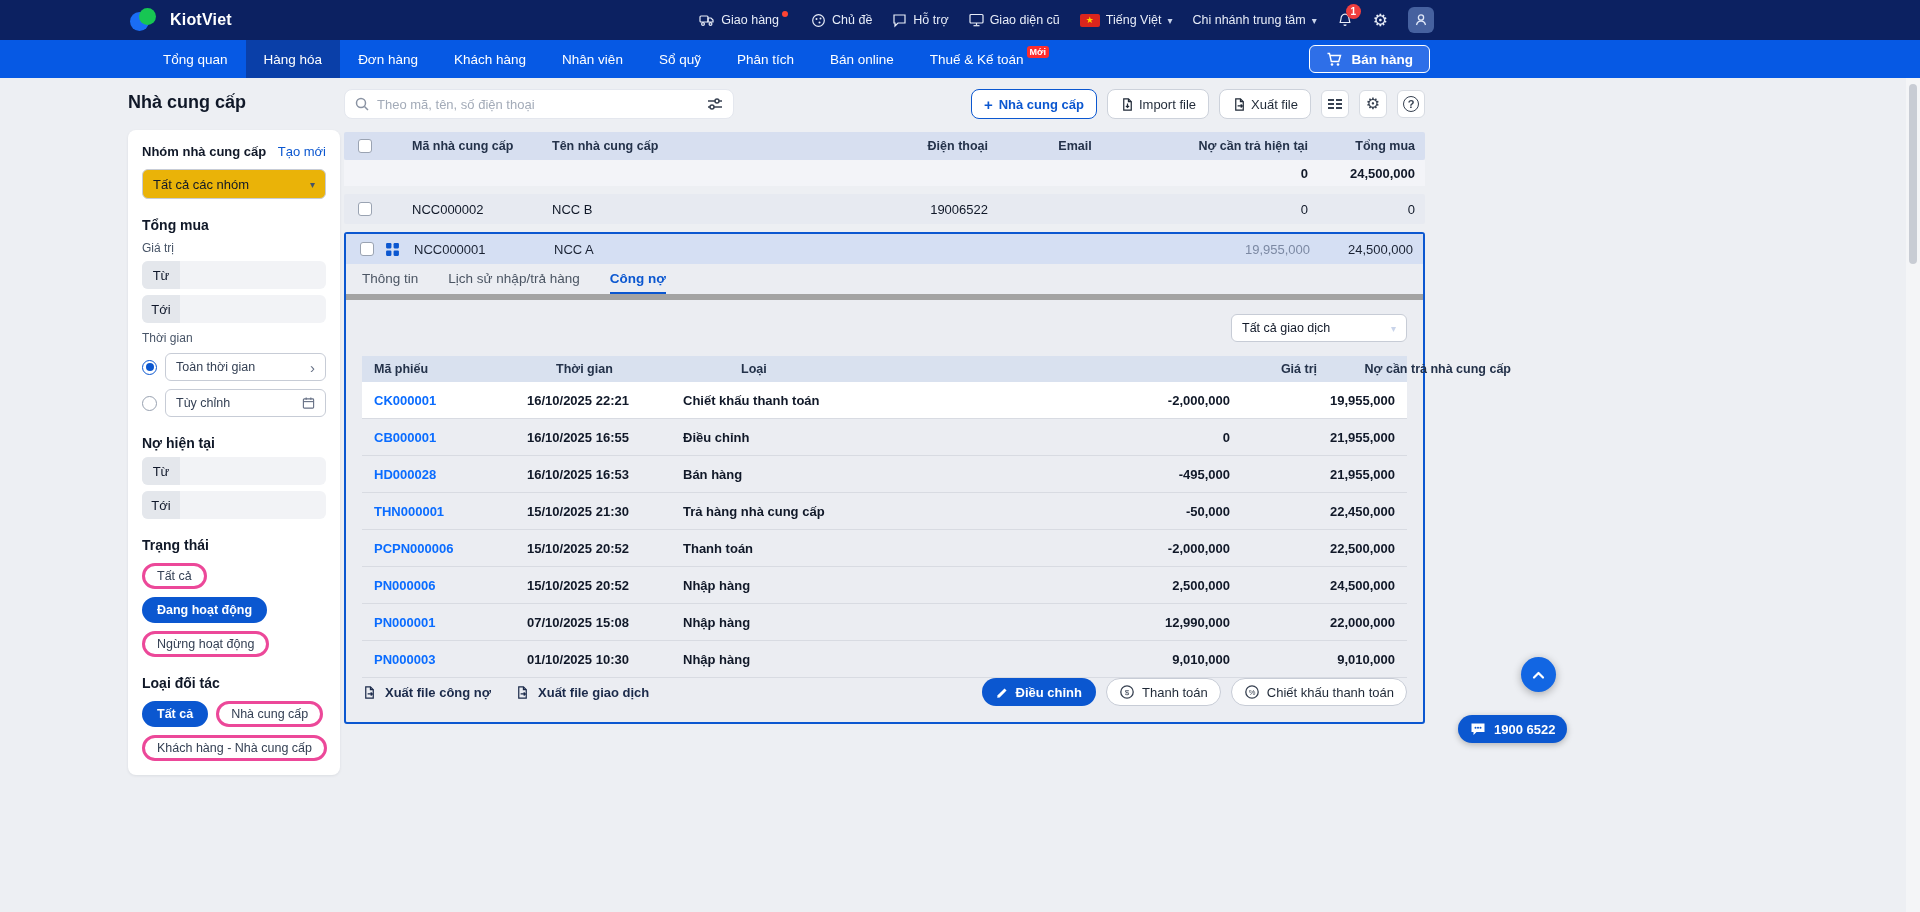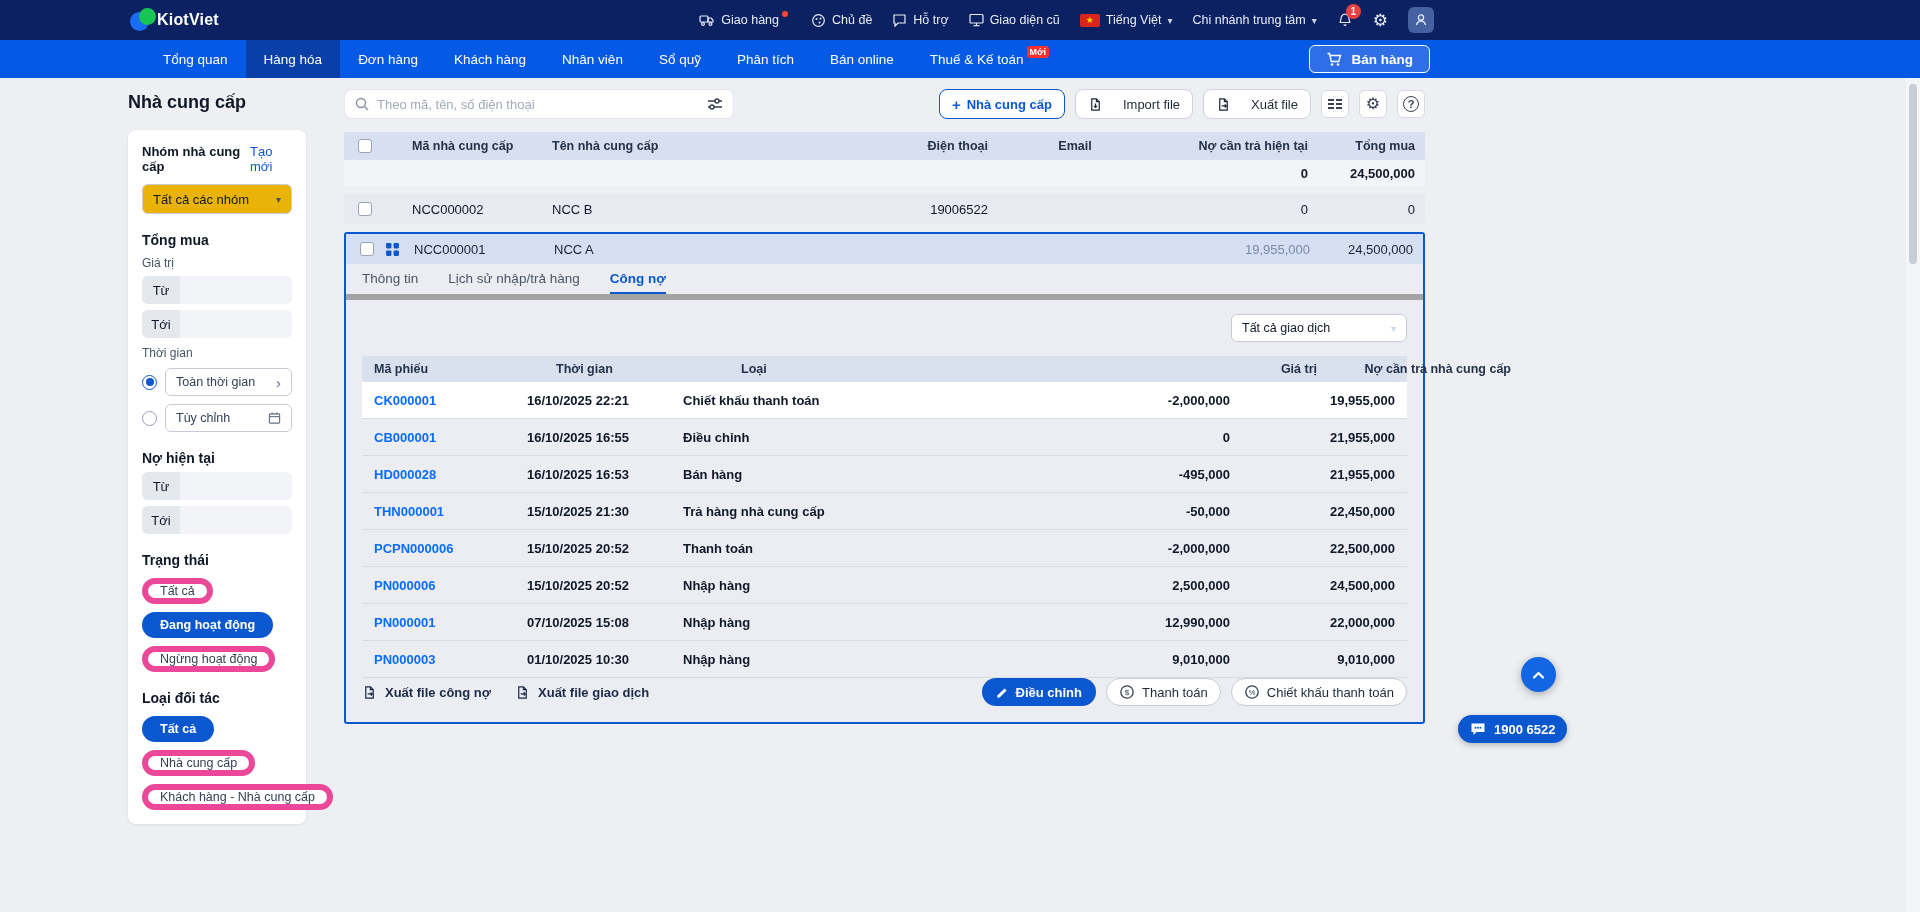--- a/index.html
+++ b/index.html
@@ -8,21 +8,21 @@
     position:relative; overflow:hidden;
     font-family:"Liberation Sans", sans-serif;
     background:#edeff3; color:#1a2233; font-size:13px;
   }
   button { border:none; background:none; font:inherit; cursor:pointer; }
   input { font:inherit; }
 
   
   .topbar { position:absolute; top:0; left:0; width:1920px; height:40px;
     background:#0c2161; display:flex; align-items:center; color:#eef2fb; }
-  .brand { display:flex; align-items:center; gap:0; margin-left:130px; cursor:pointer; }
+  .brand { display:flex; align-items:center; gap:13px; margin-left:130px; cursor:pointer; }
   .logo-mark { position:relative; width:27px; height:26px; }
   .lm { position:absolute; border-radius:50%; }
   .lm-blue { width:19px; height:19px; left:0; top:5px; background:#1a6df5; }
   .lm-green { width:17px; height:17px; left:9px; top:1px; background:#17c653; }
   .brand-text { font-size:16px; font-weight:bold; color:#fff; letter-spacing:.2px; }
   .top-items { display:flex; align-items:center; gap:20px; margin-left:auto; margin-right:486px; font-size:12.5px; }
   .top-item { display:flex; align-items:center; gap:6px; color:#e8edf8; cursor:pointer; white-space:nowrap;text-align:center; }
   .notif-dot { width:6px; height:6px; border-radius:50%; background:#ff4433; position:relative; top:-6px; left:-3px; }
   .flag { width:20px; height:13px; background:#da251d; border-radius:2px; color:#ffd400;
     font-size:9px; display:flex; align-items:center; justify-content:center; }
@@ -42,21 +42,21 @@
   .badge-new { background:#ff2d2d; color:#fff; font-size:9px; font-weight:bold; padding:1px 3px; border-radius:3px;
     margin-left:3px; transform:translateY(-7px); display:inline-block; }
   .sell-btn { margin-left:auto; margin-right:490px; display:flex; align-items:center; gap:9px;
     background:#2e6fe8; border:1px solid #ffffff; border-radius:6px; height:28px; padding:0 16px;
     font-weight:bold; font-size:13.5px; color:#fff; }
 
   
   .page-title { position:absolute; left:128px; top:92px; font-size:18px; font-weight:bold; color:#101828; }
 
   
-  .sidebar-card { position:absolute; left:128px; top:130px; width:178px; background:#fff;
+  .sidebar-card { position:absolute; left:128px; top:130px; width:212px; background:#fff;
     border-radius:8px; padding:14px; box-shadow:0 1px 3px rgba(16,24,40,.08); }
   .side-sec-head { display:flex; justify-content:space-between; align-items:center; }
   .side-title { font-size:13px; font-weight:bold; color:#101828; }
   .link-blue { color:#0b57d0; font-size:13px; cursor:pointer; }
   .select { margin-top:10px; height:30px; border:1px solid #c7ccd6; border-radius:6px; background:#eab308;
     display:flex; align-items:center; justify-content:space-between; padding:0 10px; font-size:13px; color:#101828; cursor:pointer; }
   .select .caret { color:#475467; }
   .sec-title { font-size:14px; font-weight:bold; margin-top:18px; color:#101828; }
   .sub-label { font-size:12px; color:#475467; margin-top:8px; }
   .range-input { margin-top:6px; height:28px; display:flex; border-radius:6px; overflow:hidden; background:#f2f3f6; }
@@ -65,36 +65,36 @@
   .range-input input { flex:1; border:none; background:transparent; padding:0 8px; font-size:12.5px; color:#101828; outline:none; min-width:0;margin-top:32px; }
   input::placeholder { color:#a3abb8; }
   .radio-row { display:flex; align-items:center; gap:8px; margin-top:8px; }
   .radio { width:15px; height:15px; border-radius:50%; border:1.5px solid #98a1b0; background:#fff; flex:none; position:relative; cursor:pointer; }
   .radio.checked { border-color:#0b57d0; }
   .radio.checked::after { content:""; position:absolute; inset:2.5px; border-radius:50%; background:#0b57d0; }
   .radio-select { flex:1; height:28px; border:1px solid #c7ccd6; border-radius:6px; background:#fff;
     display:flex; align-items:center; justify-content:space-between; padding:0 10px; font-size:12.5px; color:#344054; cursor:pointer; min-width:0; }
   .chev-r { font-size:15px; color:#667085; line-height:1; }
   .pill-row { display:flex; flex-wrap:wrap; gap:8px; margin-top:10px; }
-  .pill { height:26px; border-radius:14px; border:6px solid #ec4899; background:#fff; color:#344054;
+  .pill { height:26px; border-radius:14px; border:3px solid #ec4899; background:#fff; color:#344054;
     font-size:12.5px; padding:0 12px; display:inline-flex; align-items:center; white-space:nowrap; }
   .pill.active { background:#0b57d0; border-color:#0b57d0; color:#fff; font-weight:bold; }
 
   
   .main { position:absolute; left:344px; top:88px; width:1081px; }
   .main-toolbar { display:flex; align-items:center; height:32px; }
   .searchbox { width:390px; height:30px; background:#fff; border:1px solid #e4e7ee; border-radius:8px;
     display:flex; align-items:center; padding:0 10px; gap:8px; }
   .searchbox input { flex:1; border:none; outline:none; background:transparent; font-size:13px; color:#101828; min-width:0; }
   .toolbar-right { margin-left:auto; display:flex; align-items:center; gap:10px; }
   .btn-outline-blue { height:30px; border:1px solid #0b57d0; color:#0b57d0; background:#fff; border-radius:8px;
     padding:0 12px; font-size:13px; font-weight:bold; display:flex; align-items:center; gap:6px; }
   .plus-glyph { font-size:15px; font-weight:bold; }
   .btn-outline { height:30px; border:1px solid #cdd2db; color:#1f2937; background:#fff; border-radius:8px;
-    padding:0 12px; font-size:13px; display:flex; align-items:center; gap:20px; }
+    padding:0 12px; font-size:13px; display:flex; align-items:center; gap:4px; }
   .btn-sq { width:28px; height:28px; border:1px solid #d7dbe2; background:#fff; border-radius:6px;
     display:flex; align-items:center; justify-content:center; color:#374151; }
   .gear-glyph { font-size:16px; color:#374151; line-height:1; }
   .help-circle { width:16px; height:16px; border:1.5px solid #374151; border-radius:50%; font-size:11px; font-weight:bold;
     display:flex; align-items:center; justify-content:center; color:#374151; }
 
   
   .t-grid { display:grid; grid-template-columns:56px 140px 240px 220px 150px 170px 1fr; align-items:center; }
   .t-head { background:#d7dff0; height:28px; font-size:12.5px; font-weight:bold; color:#24324a; border-radius:2px; margin-top:12px; }
   .t-row-summary { background:#f3f4f8; height:26px; font-weight:bold; font-size:13px; color:#101828; }

